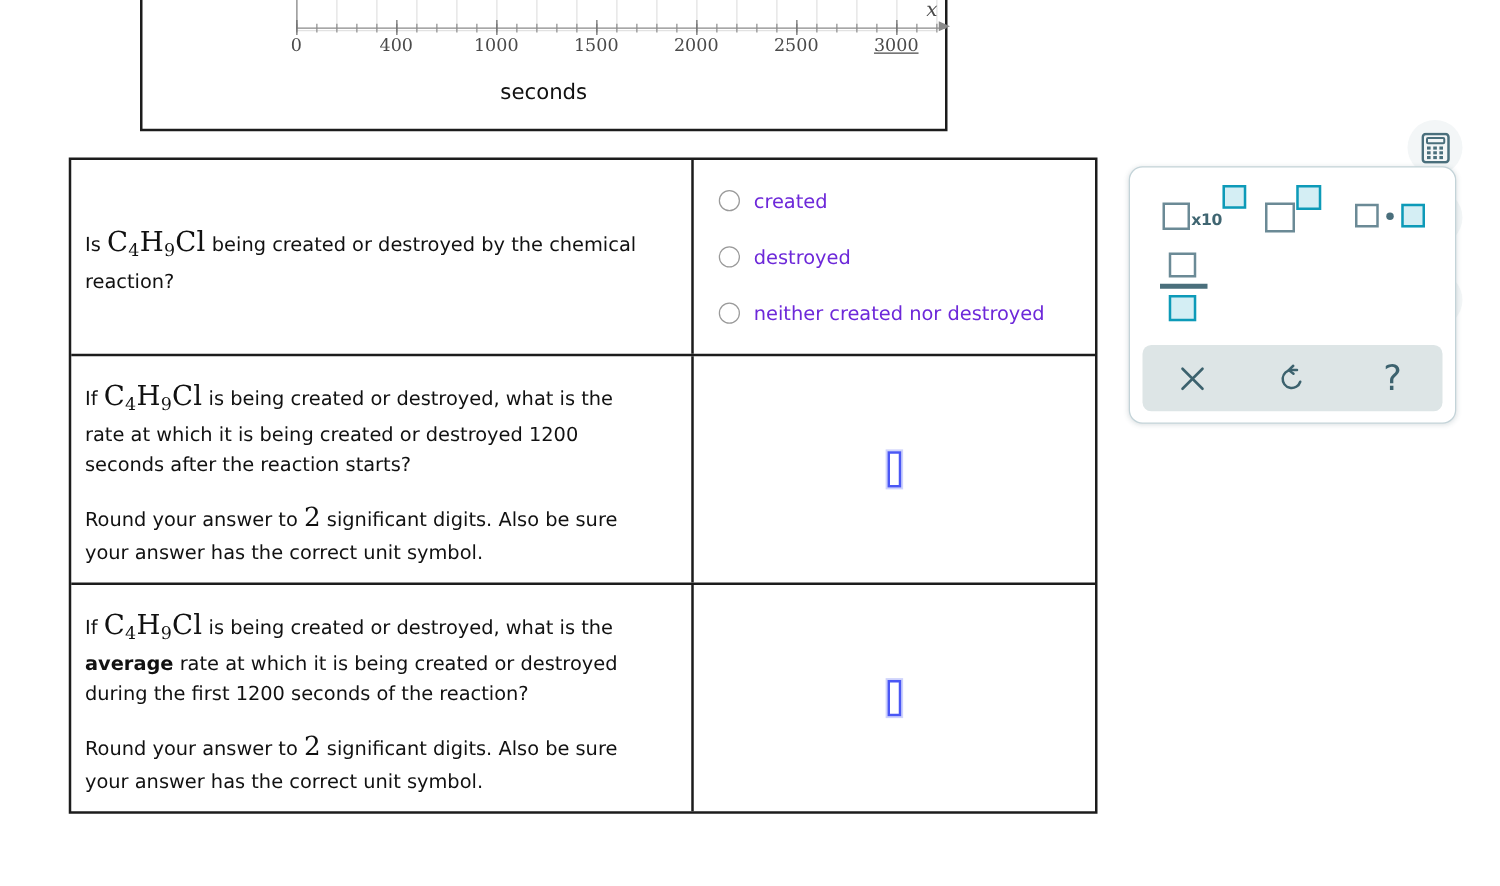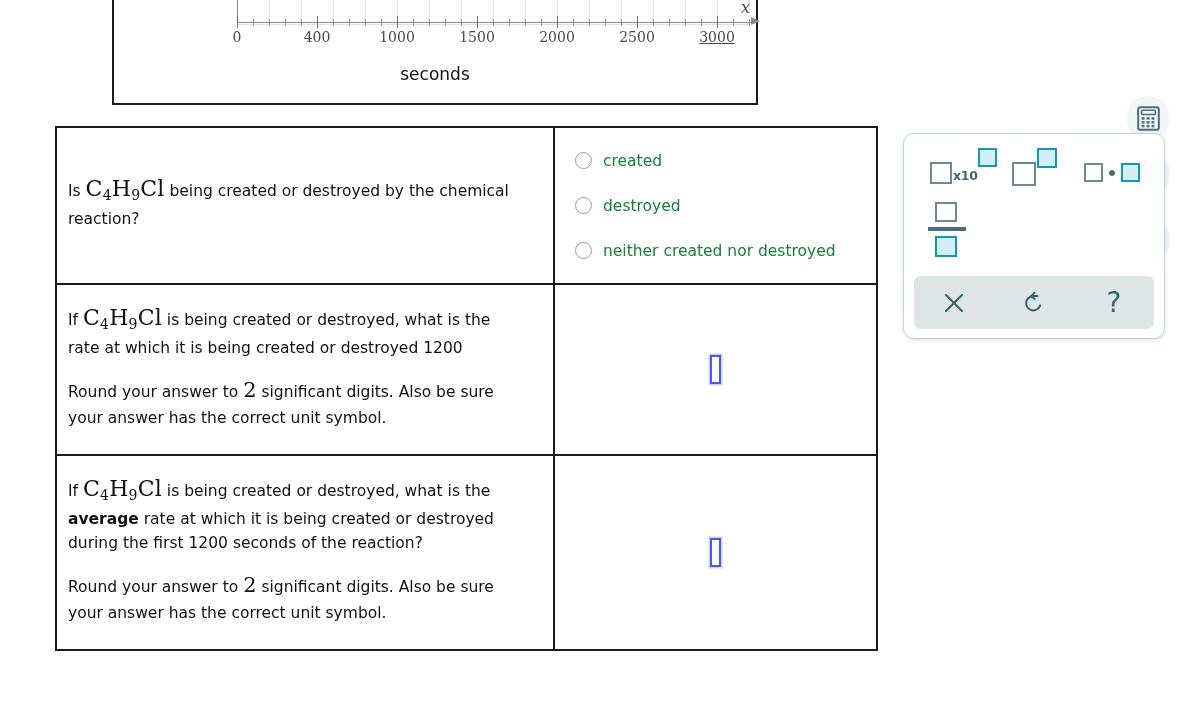--- a/index.html
+++ b/index.html
@@ -132,21 +132,21 @@
   }
   #question-table .row {
     display: flex;
     border-bottom: 2px solid #1c1c1c;
   }
   #question-table .row:last-child { border-bottom: none; }
   .cell-prompt {
     width: 498px;
     box-sizing: border-box;
     border-right: 2px solid #1c1c1c;
-    padding: 16px 20px 24px 11px;
+    padding: 16px 20px 12px 11px;
     display: flex;
     flex-direction: column;
     justify-content: center;
   }
   .cell-answer {
     flex: 1;
     box-sizing: border-box;
     display: flex;
     flex-direction: column;
     justify-content: center;
@@ -191,21 +191,21 @@
   .radio-circle {
     width: 15px;
     height: 15px;
     border: 1.6px solid #9a9a9a;
     border-radius: 50%;
     background: #fff;
     flex: 0 0 auto;
   }
   .radio-label {
     font-size: 15.5px;
-    color: #15803d;
+    color: #6d28d9;
   }
 
   
   .answer-box {
     width: 11px;
     height: 29px;
     border: 2.5px solid #4a57f5;
     background: #fff;
     box-shadow: 0 0 0 1.5px #cfd3fc;
     box-sizing: border-box;
@@ -433,20 +433,21 @@
     </div>
   </div>
 
   <div class="row row-2">
     <div class="cell-prompt">
       <div class="q-line">
         <span>If</span>
         <span class="chem">C<sub>4</sub>H<sub>9</sub>Cl</span><span> is being created or destroyed, what is the</span>
       </div>
       <div class="q-line q-para-tight">rate at which it is being created or destroyed 1200</div>
+      <div class="q-line">seconds after the reaction starts?</div>
       <div class="q-line q-para">
         <span>Round your answer to </span><span class="mathnum">2</span><span> significant digits. Also be sure</span>
       </div>
       <div class="q-line">your answer has the correct unit symbol.</div>
     </div>
     <div class="cell-answer">
       <div class="answer-box" title=""></div>
     </div>
   </div>
 

